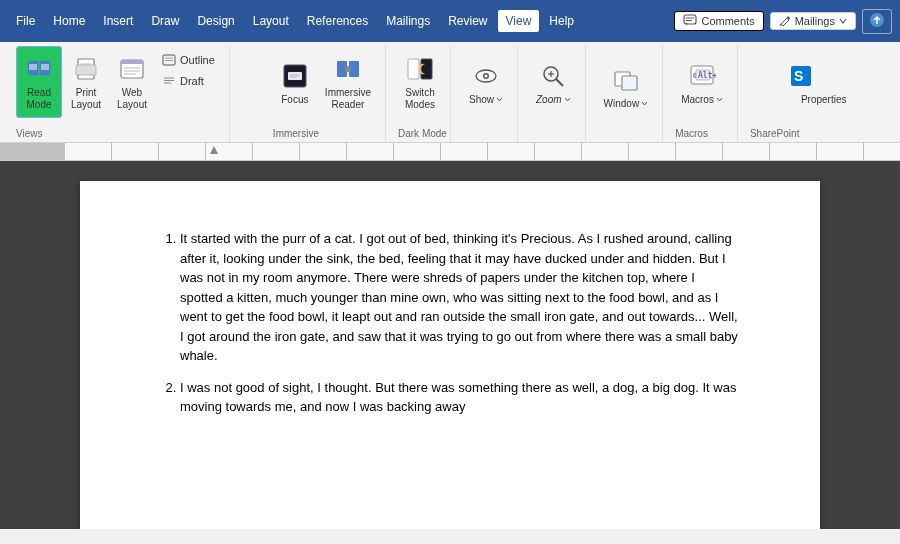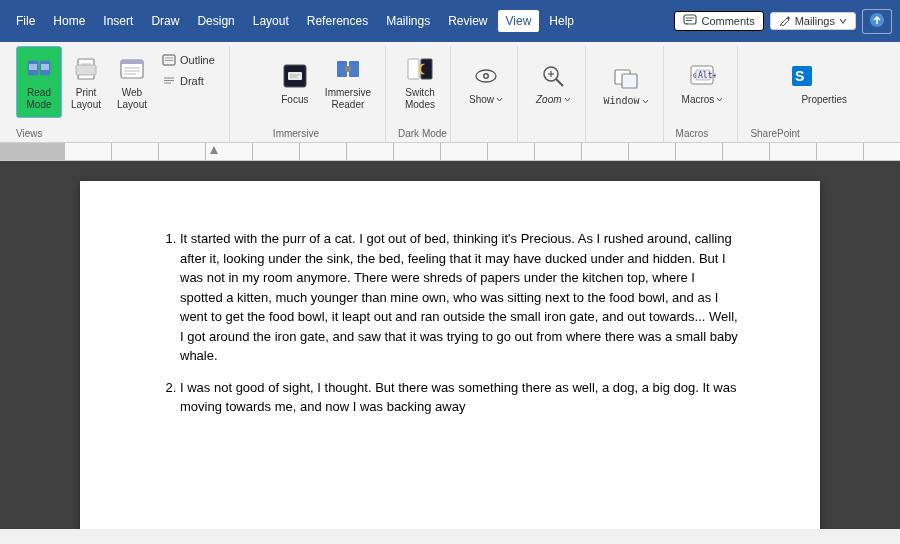--- a/index.html
+++ b/index.html
@@ -351,21 +351,21 @@
               <line x1="9" y1="12" x2="15" y2="12" stroke="#555" stroke-width="1.2"></line>
               <line x1="12" y1="9" x2="12" y2="15" stroke="#555" stroke-width="1.2"></line>
             </svg>
         </div>
         <span style="font-size:10px; display:flex; align-items:center; gap:2px;font-style:italic;">Zoom <svg width="7" height="7" viewBox="0 0 7 7">
               <path d="M1 2 L3.5 5 L6 2" fill="none" stroke="#555" stroke-width="1"></path>
             </svg></span>
       </div>
     </div>
 
-    <div class="ribbon-group" style="flex-direction: row; align-items: center; gap:2px;font-family:Liberation Mono, monospace;">
+    <div class="ribbon-group" style="flex-direction: row; align-items: flex-end; gap:2px;">
       <div class="ribbon-btn-large">
         <div class="ribbon-icon-large">
           <svg width="28" height="28" viewBox="0 0 28 28">
               <rect x="3" y="6" width="15" height="14" rx="1" fill="white" stroke="#888" stroke-width="1.2"></rect>
               <rect x="10" y="10" width="15" height="14" rx="1" fill="#f0f4ff" stroke="#888" stroke-width="1.2"></rect>
             </svg>
         </div>
         <span style="font-size:10px; display:flex; align-items:center; gap:2px;">Window <svg width="7" height="7" viewBox="0 0 7 7">
               <path d="M1 2 L3.5 5 L6 2" fill="none" stroke="#555" stroke-width="1"></path>
             </svg></span>

